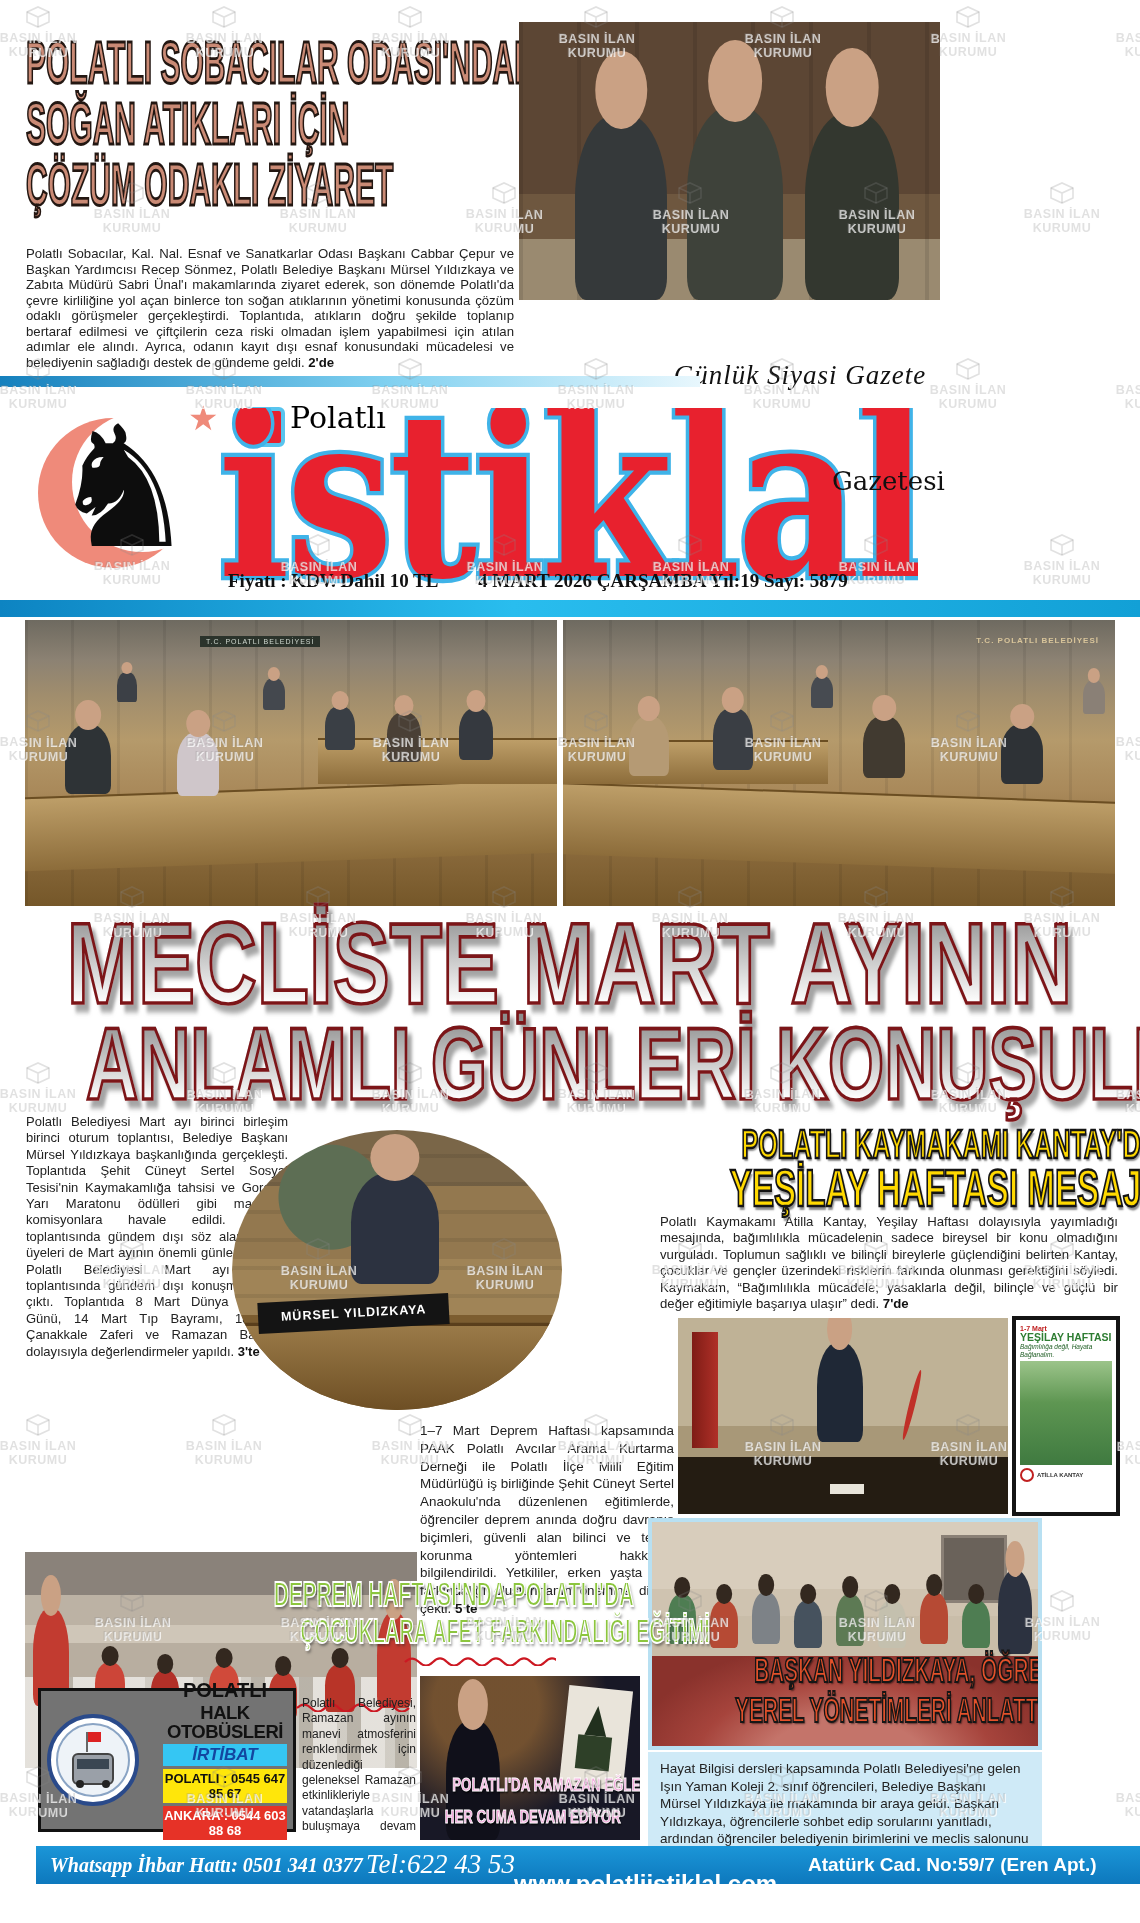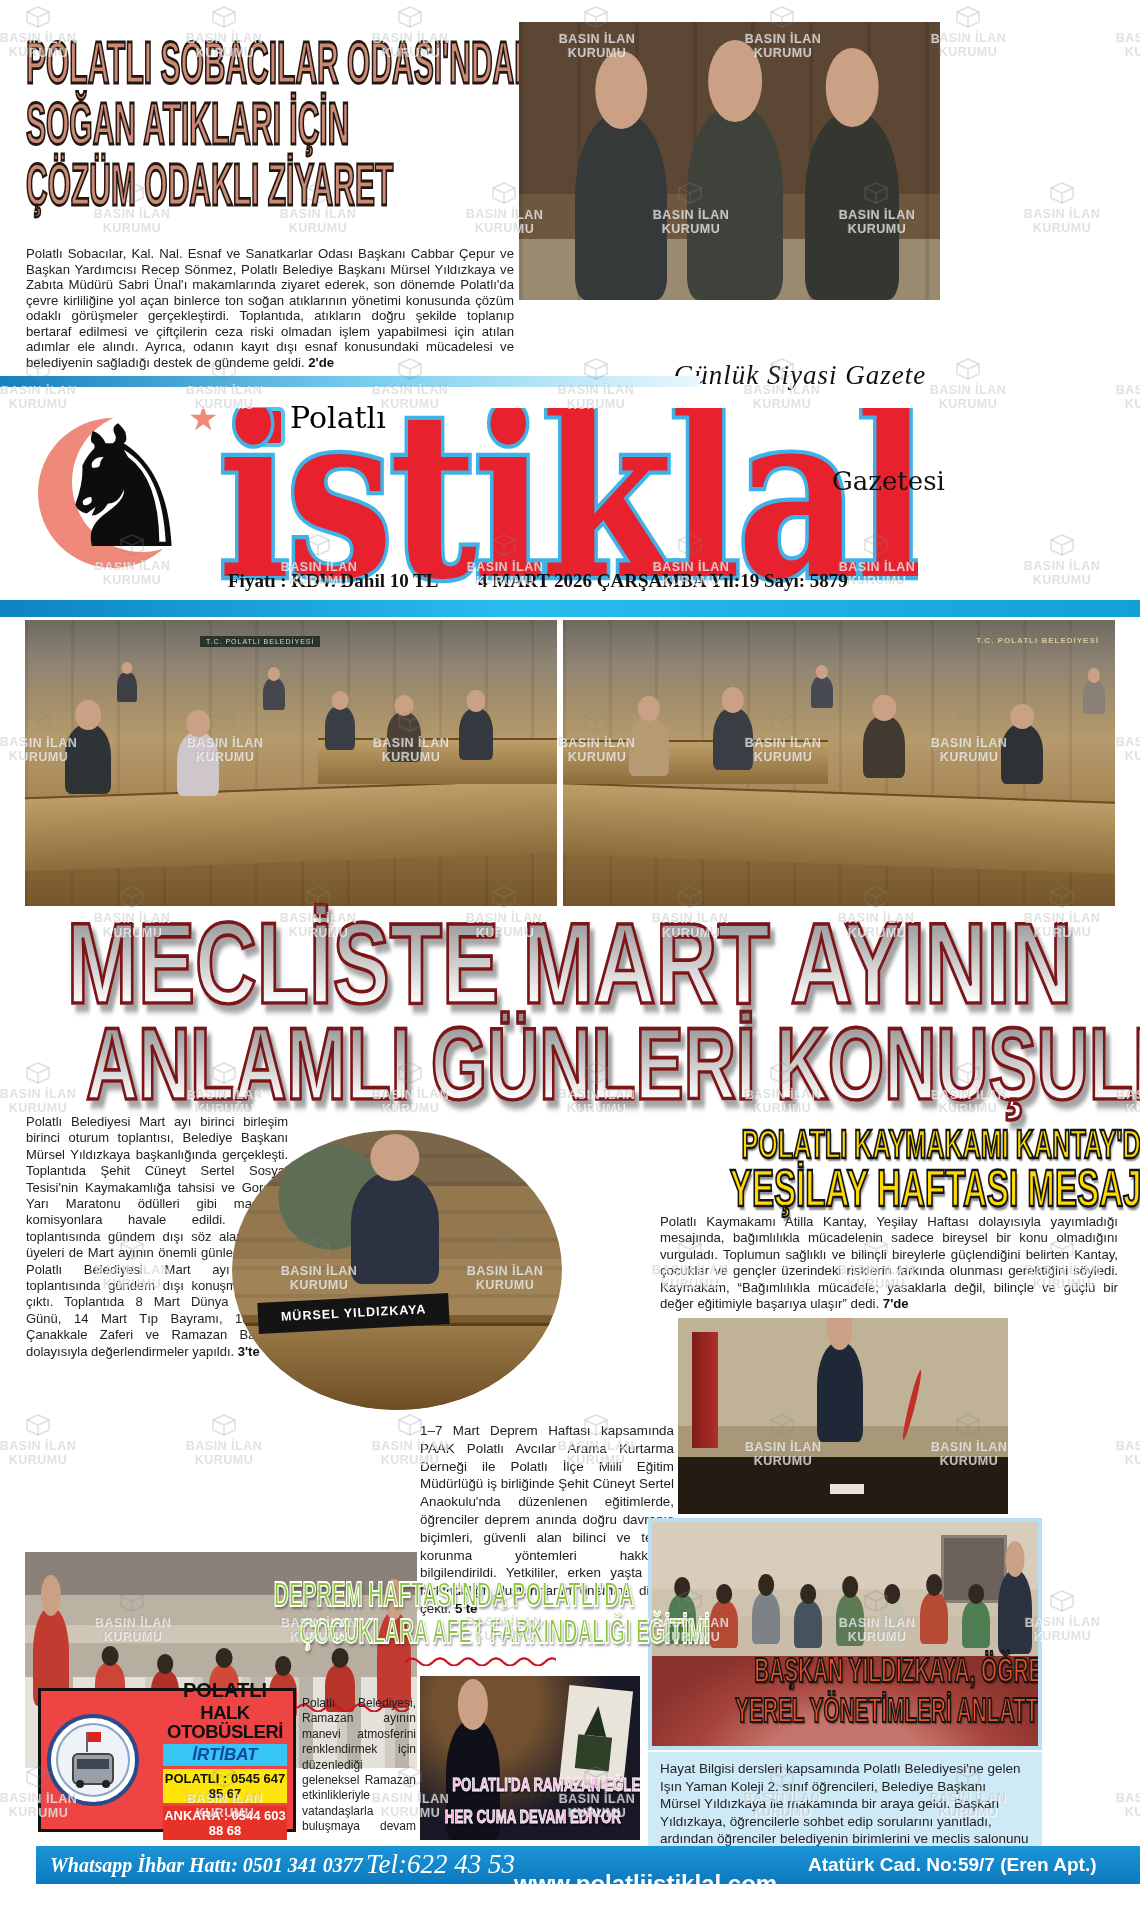--- a/index.html
+++ b/index.html
@@ -107,21 +107,21 @@
   .poster{background:#fff;border:4px solid #141414;box-sizing:border-box;padding:5px 4px;}
   .poster .wk{color:#c02020;font-size:7px;font-weight:700;}
   .poster .tt{color:#2e7d32;font-size:10.5px;font-weight:700;line-height:11px;}
   .poster .sl{color:#1d5c22;font-size:6.5px;font-style:italic;line-height:7.5px;}
   .poster .illo{margin-top:3px;height:104px;background:linear-gradient(180deg,#9cc48a,#5e9652 40%,#3f7a40);}
   .poster .pf{display:flex;align-items:center;gap:3px;margin-top:3px;}
   .poster .dot{width:10px;height:10px;border:2px solid #c02020;border-radius:50%;}
   .poster .nm{font-size:6px;font-weight:700;color:#333;}
 
   
-  .busad{border:3px solid #111;background:#ef4444;box-sizing:border-box;display:flex;align-items:center;padding:6px;gap:24px;}
+  .busad{border:3px solid #111;background:#737373;box-sizing:border-box;display:flex;align-items:center;padding:6px;gap:24px;}
   .busad .txts{flex:1;display:flex;flex-direction:column;gap:3px;text-align:center;}
   .busad .b1{font-size:20px;font-weight:700;color:#111;line-height:20px;}
   .busad .b2{font-size:18.5px;font-weight:700;color:#111;line-height:19px;letter-spacing:-0.5px;}
   .busad .irt{background:#35c6f3;color:#1346a0;font-style:italic;font-weight:700;font-size:17px;padding:1px 0;}
   .busad .ph1{background:#ffe60a;color:#111;font-weight:700;font-size:13px;padding:2px 0;}
   .busad .ph2{background:#e63227;color:#fff;font-weight:700;font-size:13px;padding:2px 0;}
 
   
   .bluebox{background:#cfeaf7;box-sizing:border-box;padding:8px 12px;}
   .footerbar{background:linear-gradient(180deg,#1b96d8,#0d78bd);}
@@ -242,20 +242,30 @@
   </div>
 
   <div class="abs photo photo-kaymakam" style="left:678px;top:1318px;width:330px;height:196px;">
     <div class="abs" style="left:14px;top:14px;width:26px;height:116px;background:linear-gradient(90deg,#7e1c16,#b03028);"></div>
     <div class="p" style="left:42%;top:12%;width:46px;height:100px;background:#1f2836;"></div>
     <div class="abs" style="left:70%;top:26%;width:6px;height:72px;background:#c03028;border-radius:50%;transform:rotate(14deg);"></div>
     <div class="abs" style="left:0;bottom:0;width:100%;height:29%;background:#241c12;"></div>
     <div class="abs" style="left:46%;bottom:10%;width:34px;height:10px;background:#e8e4da;"></div>
   </div>
 
+  <div class="abs poster" style="left:1012px;top:1316px;width:108px;height:200px;">
+    <div class="wk">1-7 Mart</div>
+    <div class="tt">YEŞİLAY HAFTASI</div>
+    <div class="sl">Bağımlılığa değil, Hayata Bağlanalım.</div>
+    <div class="illo"></div>
+    <div class="pf">
+      <div class="dot"></div>
+      <div class="nm">ATİLLA KANTAY</div>
+    </div>
+  </div>
 
   <div class="abs bodytxt dep-body just" style="left:420px;top:1422px;width:254px;height:240px;overflow:hidden;">
     <span>1–7 Mart Deprem Haftası kapsamında PAAK Polatlı Avcılar Arama Kurtarma Derneği ile Polatlı İlçe Milli Eğitim Müdürlüğü iş birliğinde Şehit Cüneyt Sertel Anaokulu'nda düzenlenen eğitimlerde, öğrenciler deprem anında doğru davranış biçimleri, güvenli alan bilinci ve temel korunma yöntemleri hakkında bilgilendirildi. Yetkililer, erken yaşta afet farkındalığı oluşturmanın önemine dikkat çekti.</span>
     <span class="ref">5'te</span>
   </div>
 
   <div class="abs photo photo-children" style="left:25px;top:1552px;width:392px;height:216px;">
     <div class="chairband"></div>
     <div class="p" style="left:8px;top:56px;width:36px;height:98px;background:#c23b30;"></div>
     <div class="p dh" style="left:70px;top:110px;width:30px;height:48px;background:#cc4538;"></div>

